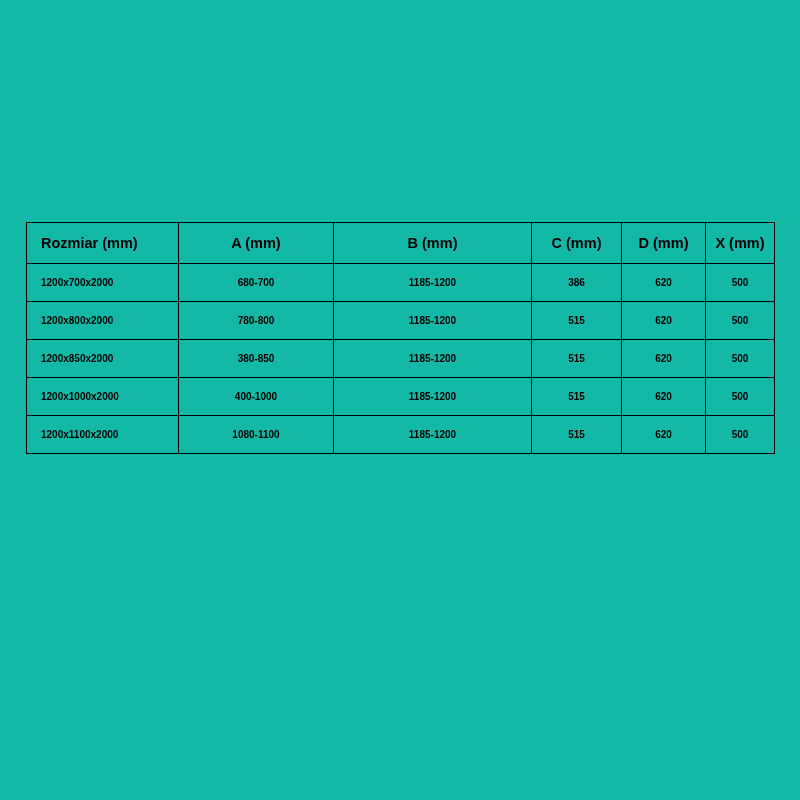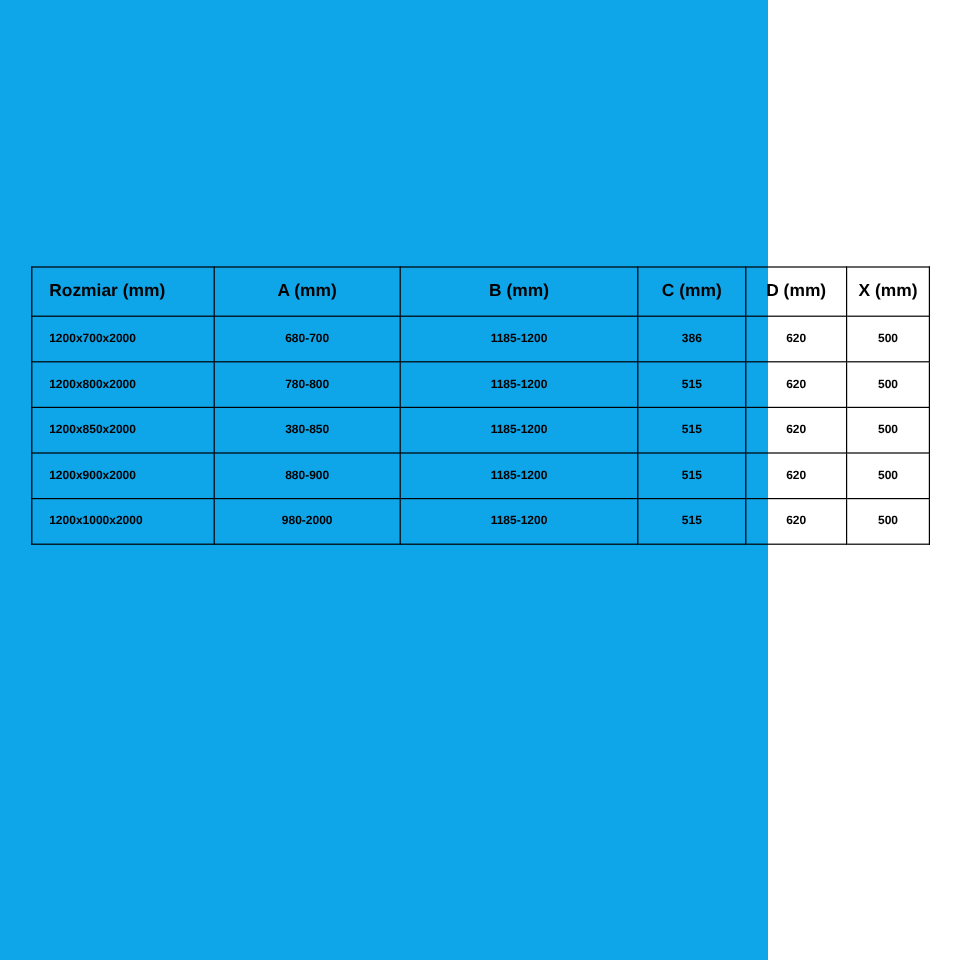--- a/index.html
+++ b/index.html
@@ -11,23 +11,23 @@
     width: 800px;
     height: 800px;
     font-family: "Liberation Sans", sans-serif;
     color: #000000;
     position: relative;
   }
   .sheet {
     position: absolute;
     left: 0;
     top: 0;
-    width: 640px;
+    width: 800px;
     height: 800px;
-    background: #0ea5e9;
+    background: #14b8a6;
   }
   .table-wrap {
     position: absolute;
     left: 26px;
     top: 222px;
     width: 748px;
   }
   table.spec {
     border-collapse: collapse;
     width: 748px;
@@ -107,30 +107,30 @@
         </tr>
         <tr>
           <td class="left-cell">1200x850x2000</td>
           <td>380-850</td>
           <td>1185-1200</td>
           <td>515</td>
           <td>620</td>
           <td>500</td>
         </tr>
         <tr>
-          <td class="left-cell">1200x900x2000</td>
-          <td>880-900</td>
+          <td class="left-cell">1200x1000x2000</td>
+          <td>400-1000</td>
           <td>1185-1200</td>
           <td>515</td>
           <td>620</td>
           <td>500</td>
         </tr>
         <tr>
-          <td class="left-cell">1200x1000x2000</td>
-          <td>980-2000</td>
+          <td class="left-cell">1200x1100x2000</td>
+          <td>1080-1100</td>
           <td>1185-1200</td>
           <td>515</td>
           <td>620</td>
           <td>500</td>
         </tr>
       </tbody>
     </table>
   </div>
 </div>
 

